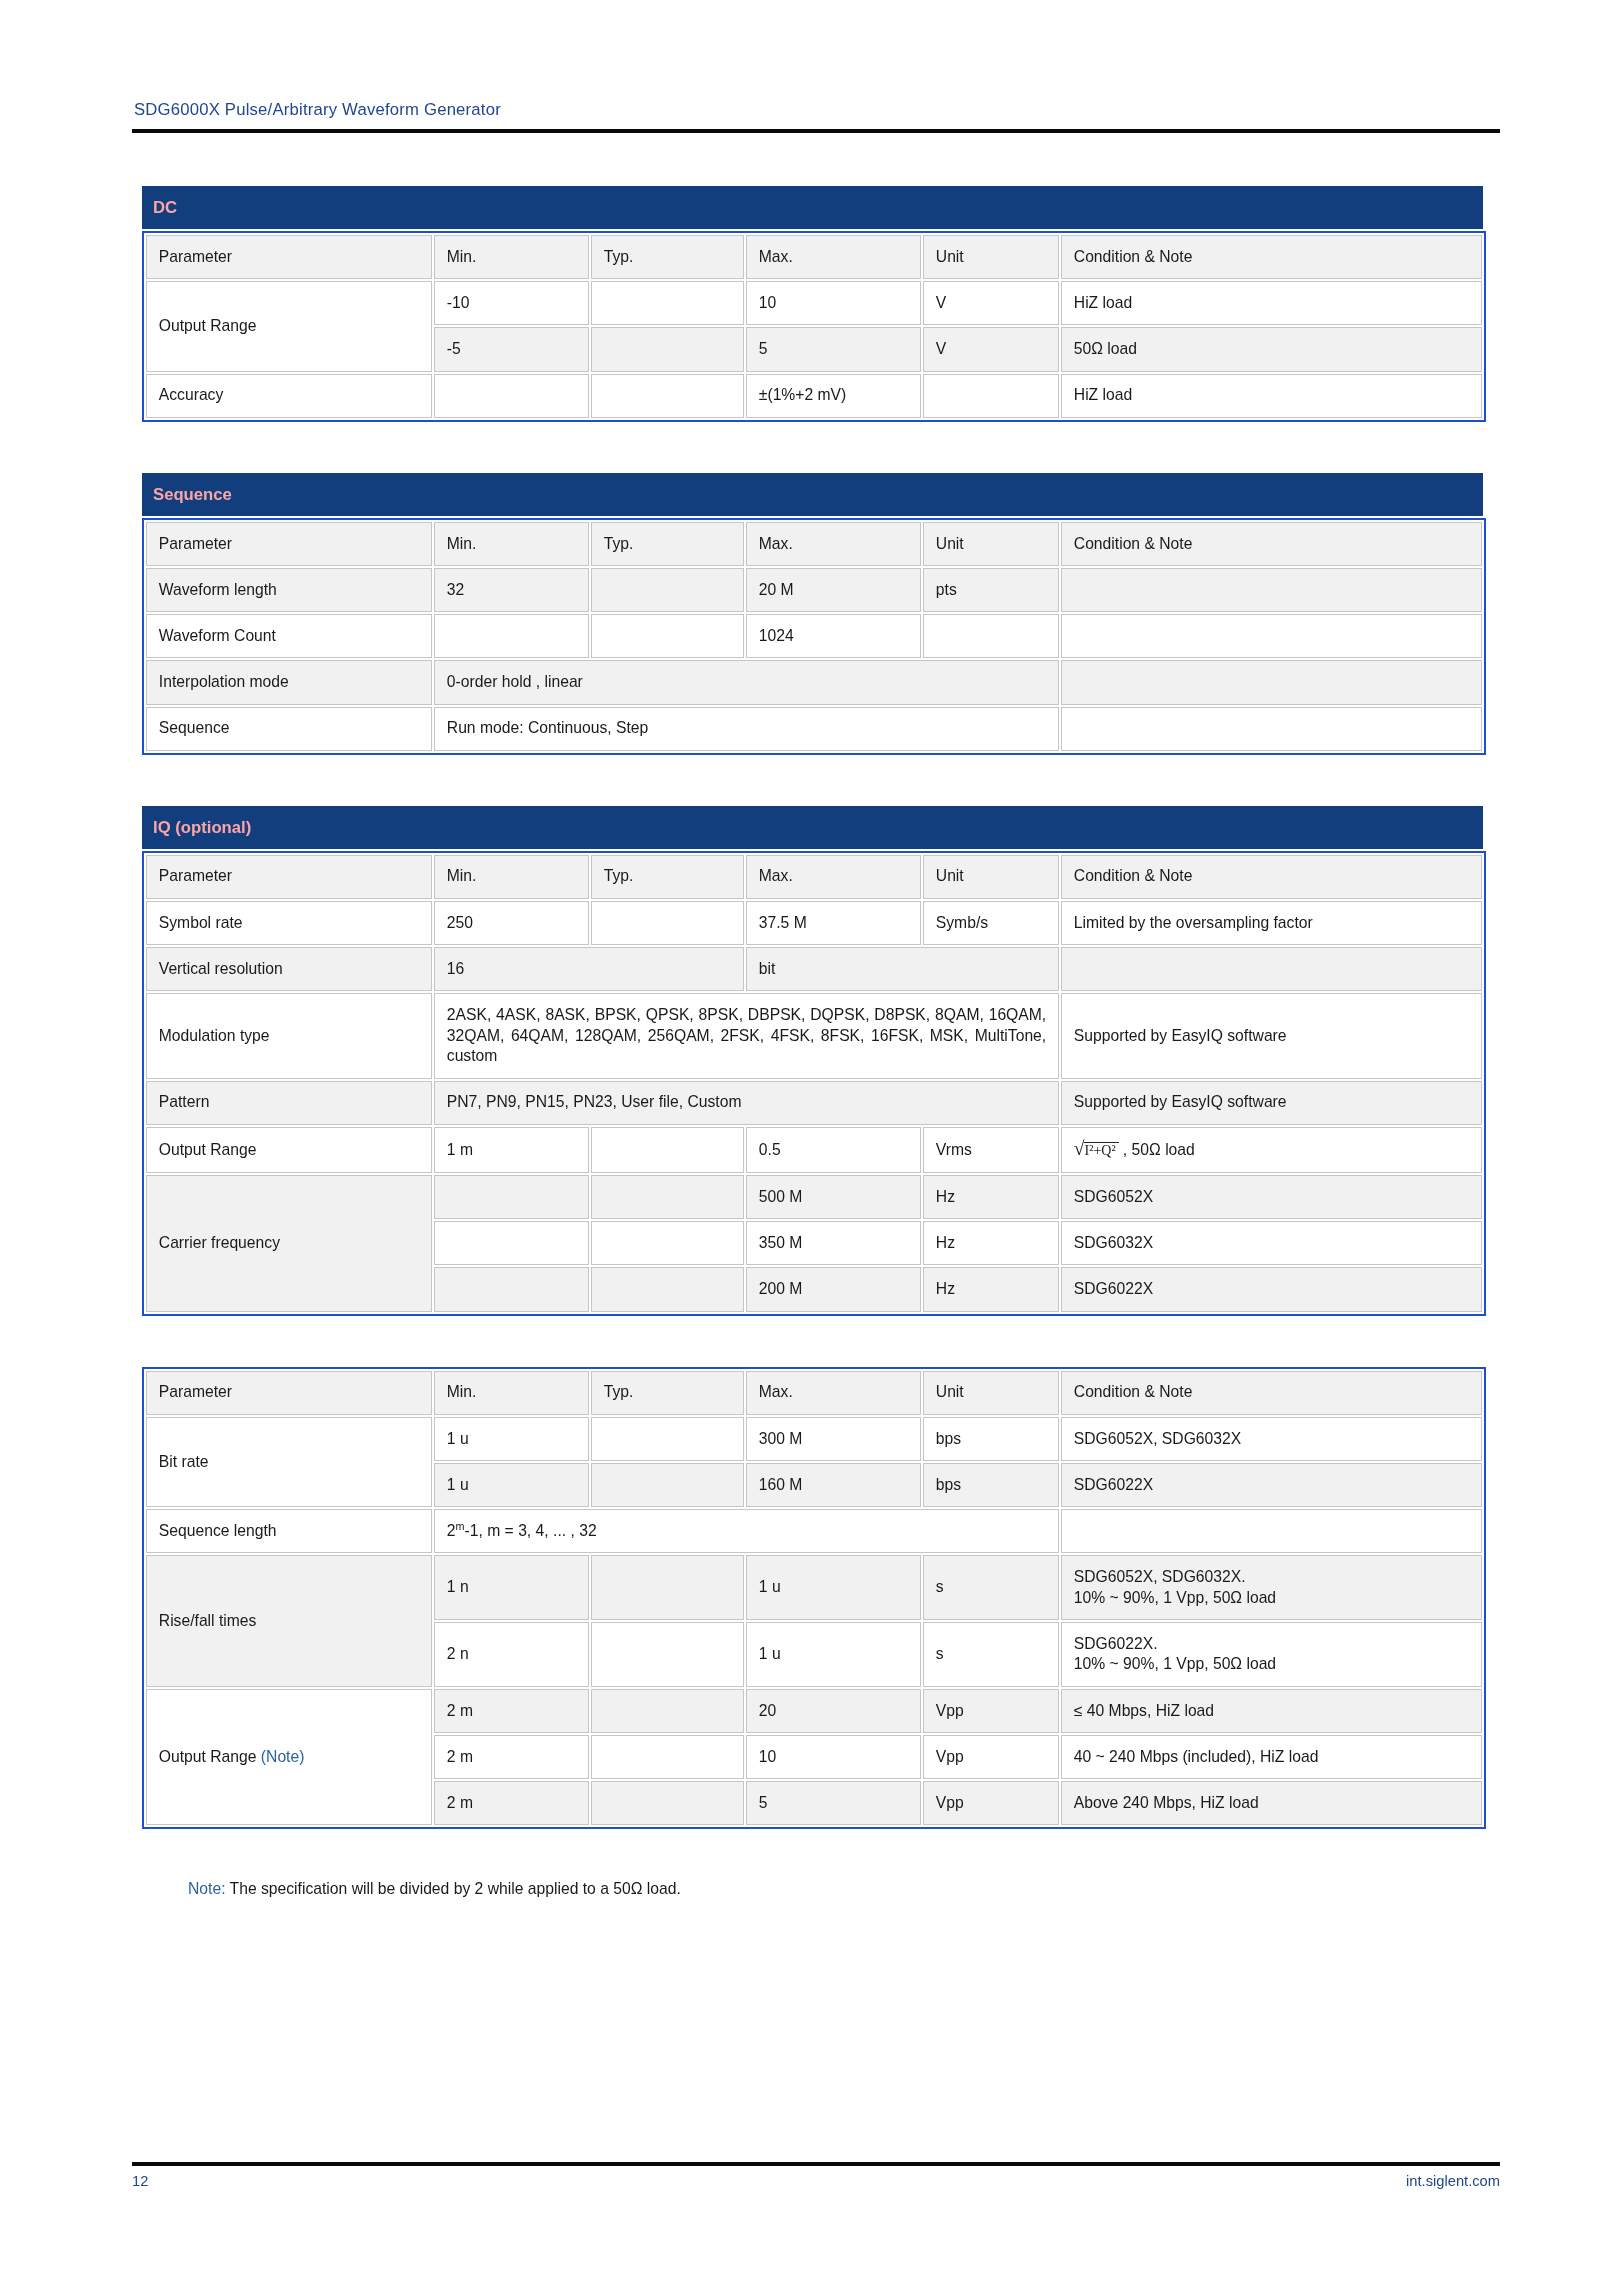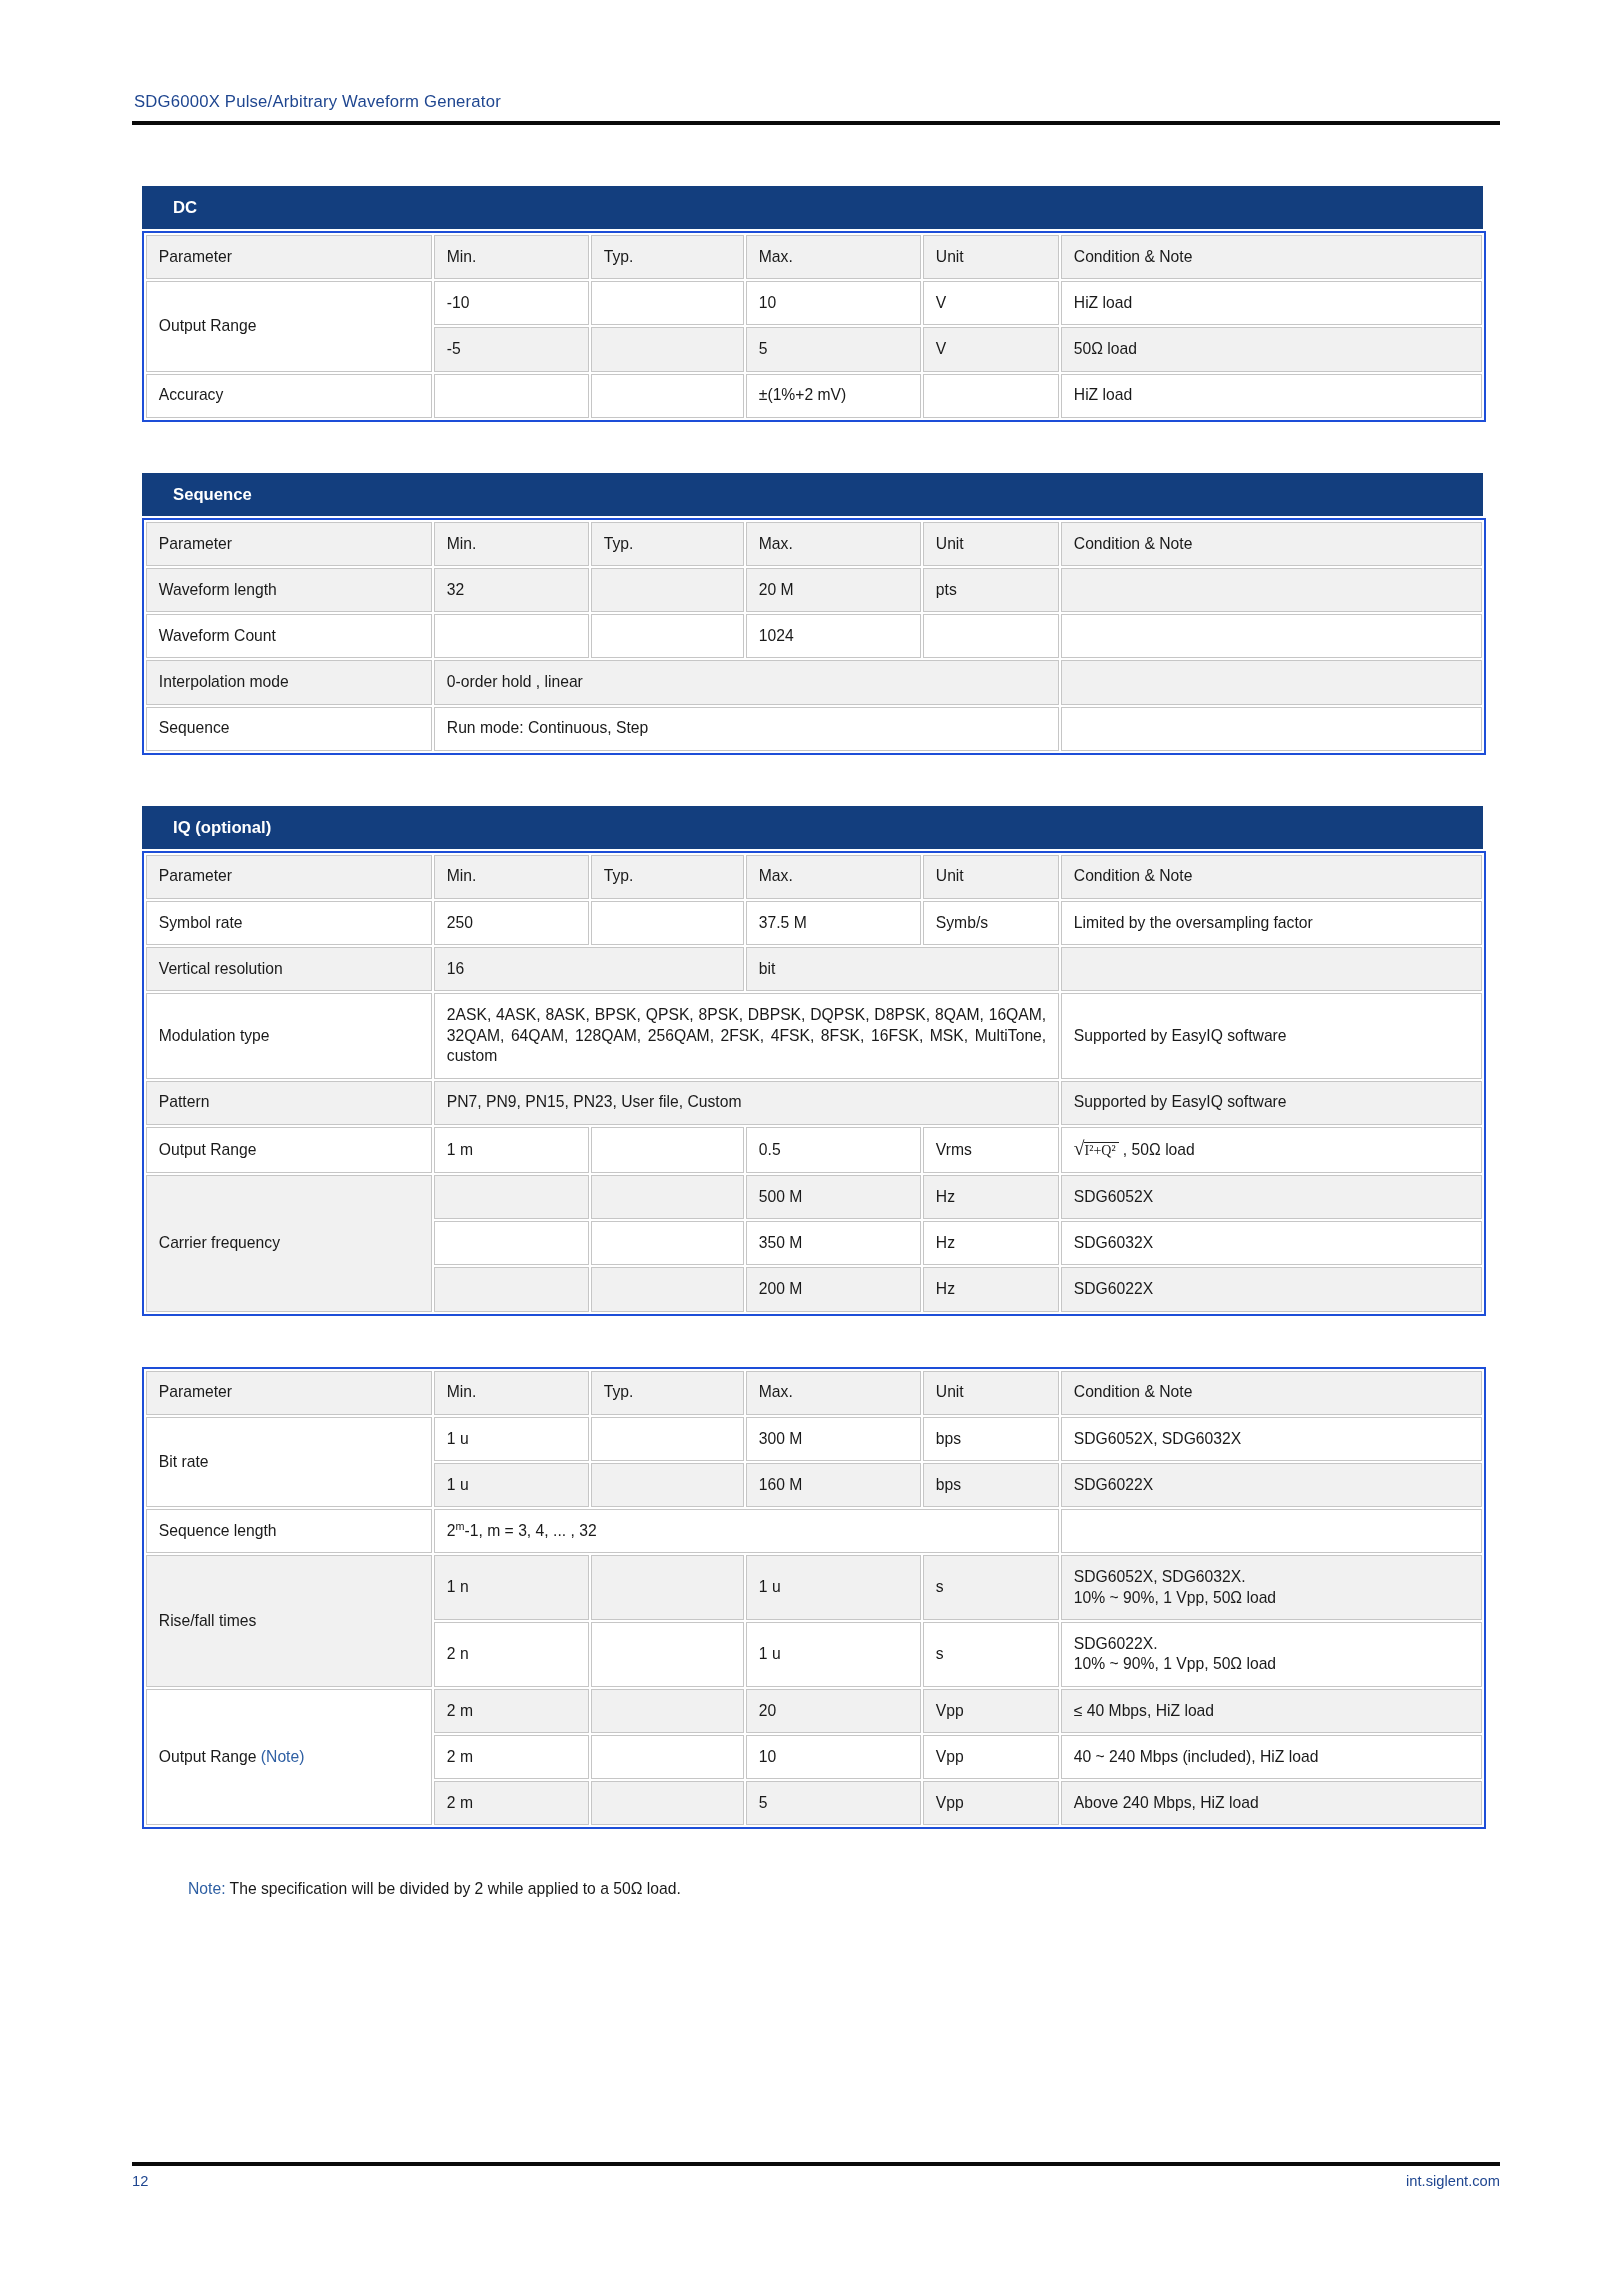--- a/index.html
+++ b/index.html
@@ -10,28 +10,28 @@
     --border:#C6C6C6;
     --rule:#0A0A0A;
     --ink:#1A1A1A;
   }
   *{box-sizing:border-box;}
   html,body{margin:0;padding:0;}
   body{
     width:1621px;height:2293px;position:relative;background:#ffffff;
     font-family:"Liberation Sans",sans-serif;color:var(--ink);overflow:hidden;
   }
-  .doc-header{position:absolute;left:132px;top:92px;width:1368px;}
+  .doc-header{position:absolute;left:132px;top:100px;width:1368px;}
   .doc-title{font-size:16.7px;color:var(--navy-text);padding-left:2px;letter-spacing:0.2px;}
   .header-rule{margin-top:8.8px;height:3.9px;background:var(--rule);}
   .content{position:absolute;left:142px;top:186px;width:1341px;}
   .spec-section{margin-bottom:51px;}
   .title-bar{
-    height:43px;background:var(--navy);color:#ffffff;font-weight:bold;
-    font-size:16.7px;line-height:43px;padding-left:31px;
+    height:43px;background:var(--navy);color:#fca5a5;font-weight:bold;
+    font-size:16.7px;line-height:43px;padding-left:11px;
   }
   table.spec{
     border-collapse:separate;border-spacing:2px;table-layout:fixed;
     width:1341px;background:#ffffff;border:2px solid #1d4ed8;margin-top:2px;
   }
   td{
     border:1px solid var(--border);background:#ffffff;
     padding:10.8px 11.8px;font-size:15.7px;line-height:20.6px;
     vertical-align:middle;height:23.5px;overflow:hidden;word-wrap:break-word;
   }

